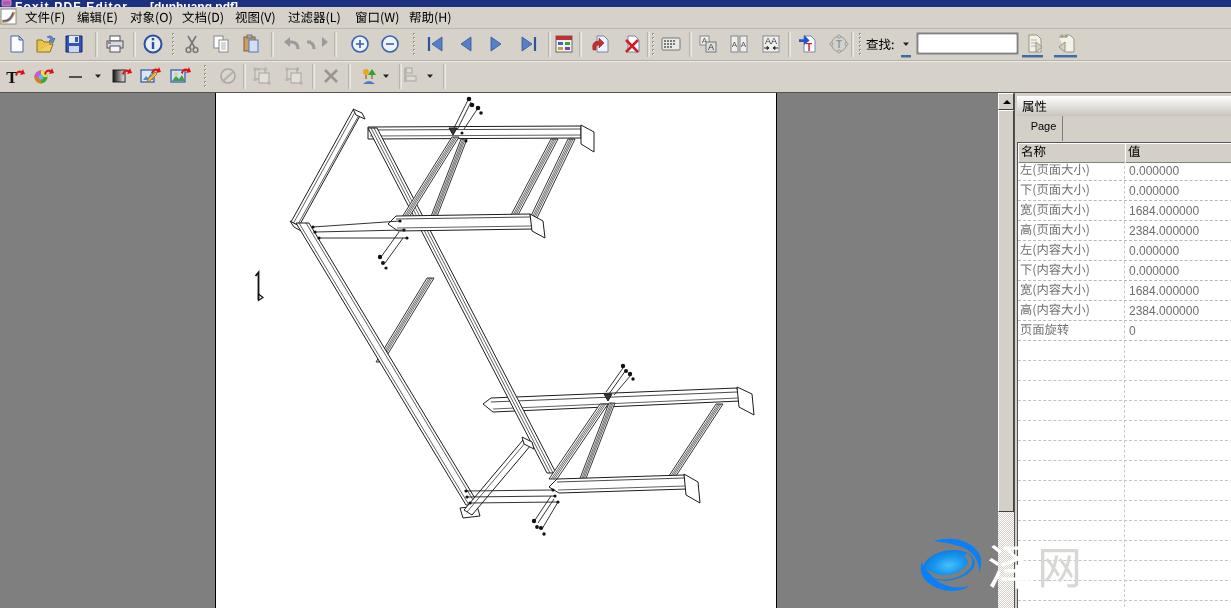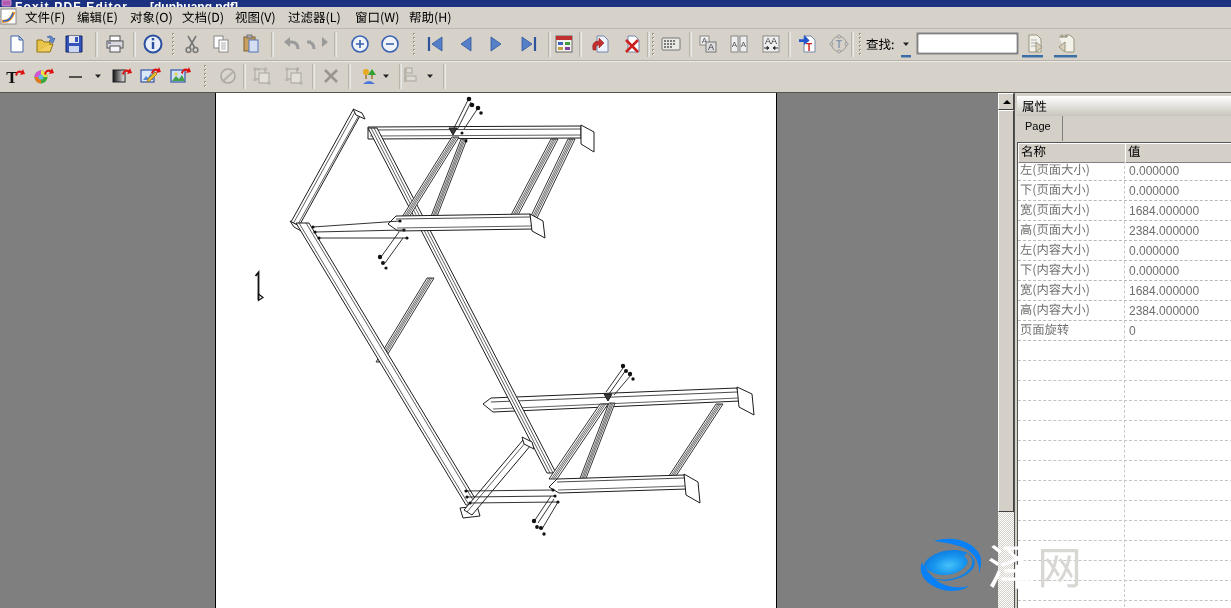--- a/index.html
+++ b/index.html
@@ -521,21 +521,21 @@
   </svg>
 <div style="position:absolute;left:998px;top:93px;width:16px;height:515px;background:#ebe8e2;">
     <div style="position:absolute;inset:0;background-image:repeating-conic-gradient(#ffffff 0% 25%, #d4d0c8 0% 50%);background-size:2px 2px;"></div>
     <div style="position:absolute;left:0;top:0;width:16px;height:17px;background:#d4d0c8;border:1px solid;border-color:#fff #404040 #404040 #fff;box-sizing:border-box;">
       <div style="position:absolute;left:4px;top:6px;width:0;height:0;border-left:4px solid transparent;border-right:4px solid transparent;border-bottom:4px solid #000;"></div>
     </div>
     <div style="position:absolute;left:0;top:17px;width:16px;height:402px;background:#d4d0c8;border:1px solid;border-color:#fff #404040 #404040 #fff;box-sizing:border-box;"></div>
   </div>
 <div style="position:absolute;left:1014px;top:93px;width:217px;height:515px;background:#d4d0c8;border-left:1px solid #555;">
     <div style="position:absolute;left:2px;top:3px;width:215px;height:20px;background:linear-gradient(180deg,#ffffff,#c9c5bd);"></div>
-    <div style="position:absolute;left:2px;top:23px;width:46px;height:25px;background:#d4d0c8;border-right:1px solid #808080;font-size:11px;color:#000;padding:4px 0 0 8px;box-sizing:border-box;">Page</div>
+    <div style="position:absolute;left:2px;top:23px;width:46px;height:25px;background:#d4d0c8;border-right:1px solid #808080;font-size:11px;color:#000;padding:4px 0 0 8px;box-sizing:border-box;text-align:center;">Page</div>
     <div style="position:absolute;left:2px;top:49px;width:215px;height:466px;background:#fff;border-top:1px solid #555;border-left:1px solid #555;">
       <div style="position:absolute;left:0;top:0;width:107px;height:18px;background:#d4d0c8;border-top:1px solid #fff;border-left:1px solid #fff;border-right:1px solid #808080;border-bottom:1px solid #808080;"></div>
       <div style="position:absolute;left:107px;top:0;width:108px;height:18px;background:#d4d0c8;border-top:1px solid #fff;border-left:1px solid #fff;border-right:1px solid #808080;border-bottom:1px solid #808080;"></div>
       <div style="position:absolute;left:0;top:18px;width:215px;height:20px;border-bottom:1px dashed #b8b8b8;box-sizing:border-box;">
         <span style="position:absolute;left:111px;top:3px;font-size:12px;color:#6e6e6e;font-family:'Liberation Sans',sans-serif;">0.000000</span>
       </div>
       <div style="position:absolute;left:0;top:38px;width:215px;height:20px;border-bottom:1px dashed #b8b8b8;box-sizing:border-box;">
         <span style="position:absolute;left:111px;top:3px;font-size:12px;color:#6e6e6e;font-family:'Liberation Sans',sans-serif;">0.000000</span>
       </div>
       <div style="position:absolute;left:0;top:58px;width:215px;height:20px;border-bottom:1px dashed #b8b8b8;box-sizing:border-box;">

